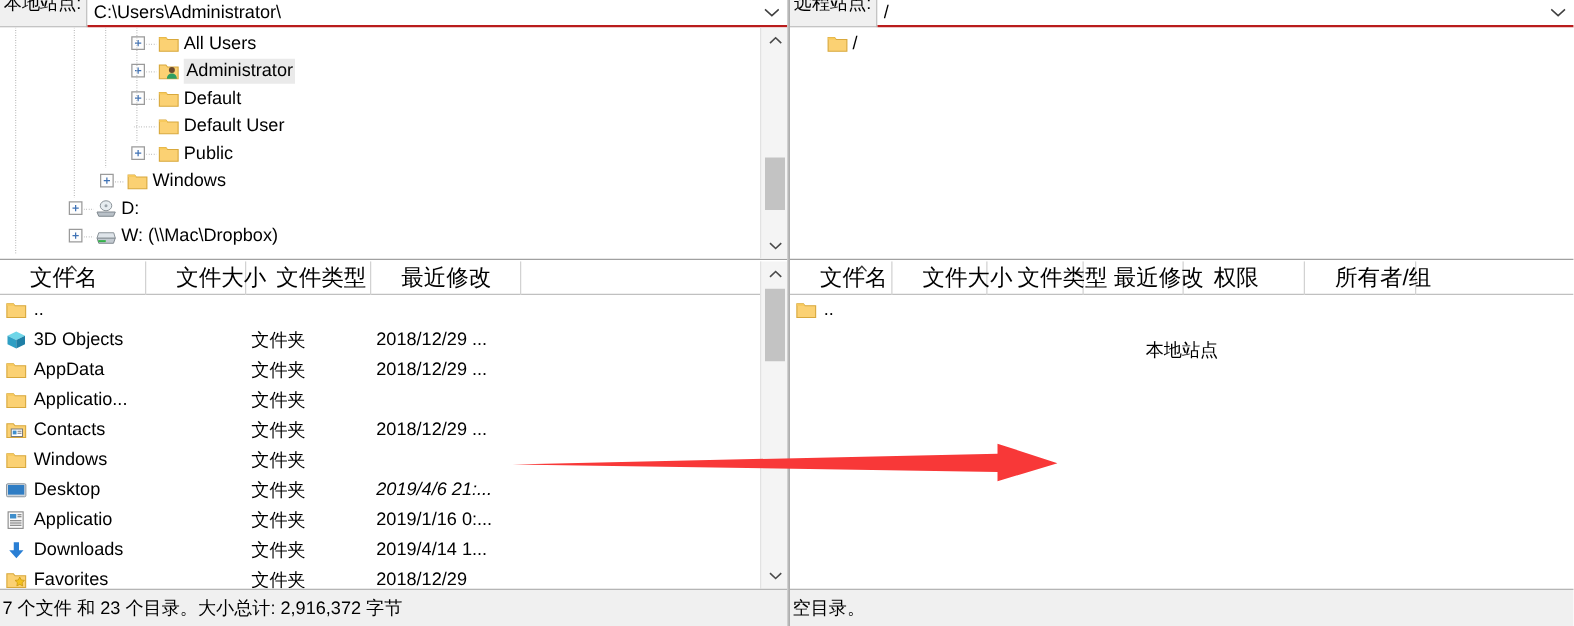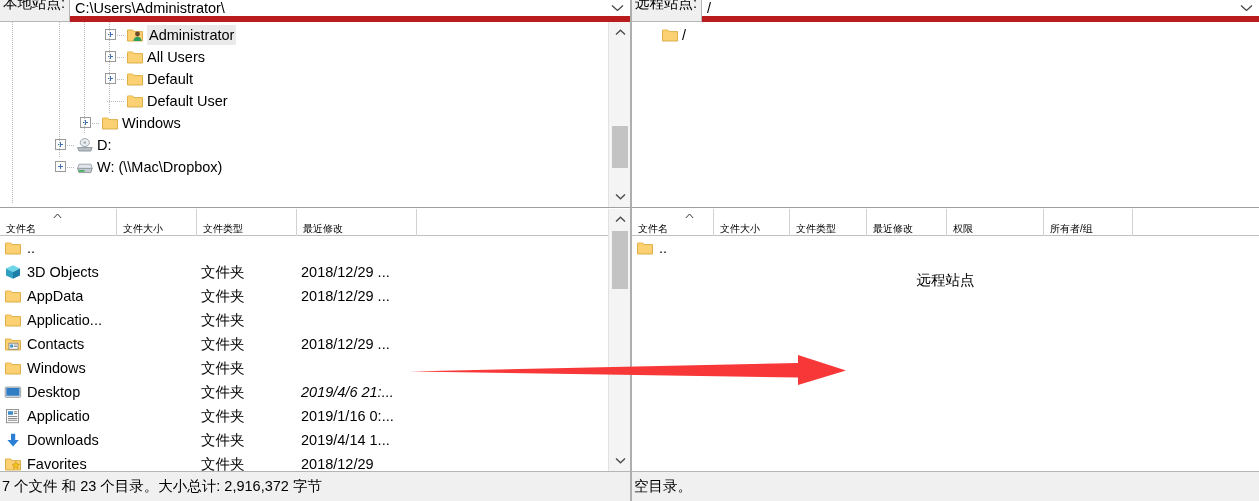--- a/index.html
+++ b/index.html
@@ -41,21 +41,21 @@
     background: #f0f0f0;
     border: 1px solid #b5b5b5;
     border-left: none; border-top: none;
     font-size: 14.5px;
     white-space: nowrap;
     line-height: 1;
   }
   .sitebar-combo {
     position: relative; flex: 1;
     display: flex; align-items: center;
-    border-bottom: 6px solid #b91c1c;
+    border-bottom: 2px solid #b91c1c;
     background: #fff;
     padding-left: 5px;
     min-width: 0;
   }
   .sitebar-value {
     flex: 1; white-space: nowrap; overflow: hidden;
     font-size: 14.5px;
   }
   .combo-arrow {
     width: 26px; height: 100%;
@@ -120,23 +120,23 @@
     overflow: hidden;
   }
   .lheader {
     position: relative; height: 27px;
     background: #ffffff;
     border-bottom: 1px solid #c0c0c0;
     display: flex; align-items: center;
   }
   .lhcell {
     position: relative; height: 27px;
-    display: flex; align-items: flex-end;
-    padding-left: 6px;
-    font-size: 10px;
+    display: flex; align-items: center;
+    padding-left: 24px;
+    font-size: 18px;
     border-right: 1px solid #d2d2d2;
     white-space: nowrap;
     flex: none;
   }
   .sortcaret {
     position: absolute; top: 2px;
     font-size: 10px; color: #333;
     line-height: 10px;
   }
   .lbody {
@@ -211,50 +211,59 @@
       </div>
     </div>
 
     <div class="treepanel">
       <div class="tree" id="local-tree">
           <div class="tnode">
             <span class="exp" style="left: 105px;"></span>
             <span class="guide-h" style="left: 117px; top: 11px; width: 8px;"></span>
             <span style="display: inline-block; position: absolute; width: 18px; height: 16px; flex: 0 0 auto; left: 126px; top: 3px;"><svg width="18" height="16" viewBox="0 0 18 16">
                 <path d="M1.5 3 h5.2 l1.3 1.6 h8.5 v9.4 h-15 z" fill="#fbd173" stroke="#d8a83c" stroke-width="0.9"></path>
-                <circle cx="11.5" cy="7" r="2.4" fill="#6b4a2e"></circle>
-                <path d="M7.5 14 c0-3 2-4.3 4-4.3 s4 1.3 4 4.3 z" fill="#2e9e62"></path>
-              </svg></span>
-            <span class="tlabel sel" style="left: 147px;">Administrator</span>
+                <path d="M1.5 3 h5.2 l1.3 1.6 h-6.5 z" fill="#f7c95c"></path>
+              </svg></span>
+            <span class="tlabel" style="left: 147px;">All Users</span>
           </div>
           <div class="tnode">
             <span class="exp" style="left: 105px;"></span>
             <span class="guide-h" style="left: 117px; top: 11px; width: 8px;"></span>
             <span style="display: inline-block; position: absolute; width: 18px; height: 16px; flex: 0 0 auto; left: 126px; top: 3px;"><svg width="18" height="16" viewBox="0 0 18 16">
                 <path d="M1.5 3 h5.2 l1.3 1.6 h8.5 v9.4 h-15 z" fill="#fbd173" stroke="#d8a83c" stroke-width="0.9"></path>
-                <path d="M1.5 3 h5.2 l1.3 1.6 h-6.5 z" fill="#f7c95c"></path>
-              </svg></span>
-            <span class="tlabel" style="left: 147px;">All Users</span>
+                <circle cx="11.5" cy="7" r="2.4" fill="#6b4a2e"></circle>
+                <path d="M7.5 14 c0-3 2-4.3 4-4.3 s4 1.3 4 4.3 z" fill="#2e9e62"></path>
+              </svg></span>
+            <span class="tlabel sel" style="left: 147px;">Administrator</span>
           </div>
           <div class="tnode">
             <span class="exp" style="left: 105px;"></span>
             <span class="guide-h" style="left: 117px; top: 11px; width: 8px;"></span>
             <span style="display: inline-block; position: absolute; width: 18px; height: 16px; flex: 0 0 auto; left: 126px; top: 3px;"><svg width="18" height="16" viewBox="0 0 18 16">
                 <path d="M1.5 3 h5.2 l1.3 1.6 h8.5 v9.4 h-15 z" fill="#fbd173" stroke="#d8a83c" stroke-width="0.9"></path>
                 <path d="M1.5 3 h5.2 l1.3 1.6 h-6.5 z" fill="#f7c95c"></path>
               </svg></span>
             <span class="tlabel" style="left: 147px; text-align: right;">Default</span>
           </div>
           <div class="tnode">
             <span class="guide-h" style="left: 107px; top: 11px; width: 18px;"></span>
             <span style="display: inline-block; position: absolute; width: 18px; height: 16px; flex: 0 0 auto; left: 126px; top: 3px;"><svg width="18" height="16" viewBox="0 0 18 16">
                 <path d="M1.5 3 h5.2 l1.3 1.6 h8.5 v9.4 h-15 z" fill="#fbd173" stroke="#d8a83c" stroke-width="0.9"></path>
                 <path d="M1.5 3 h5.2 l1.3 1.6 h-6.5 z" fill="#f7c95c"></path>
               </svg></span>
             <span class="tlabel" style="left: 147px;">Default User</span>
+          </div>
+          <div class="tnode">
+            <span class="exp" style="left: 105px;"></span>
+            <span class="guide-h" style="left: 117px; top: 11px; width: 8px;"></span>
+            <span style="display: inline-block; position: absolute; width: 18px; height: 16px; flex: 0 0 auto; left: 126px; top: 3px;"><svg width="18" height="16" viewBox="0 0 18 16">
+                <path d="M1.5 3 h5.2 l1.3 1.6 h8.5 v9.4 h-15 z" fill="#fbd173" stroke="#d8a83c" stroke-width="0.9"></path>
+                <path d="M1.5 3 h5.2 l1.3 1.6 h-6.5 z" fill="#f7c95c"></path>
+              </svg></span>
+            <span class="tlabel" style="left: 147px;">Public</span>
           </div>
           <div class="tnode">
             <span class="exp" style="left: 80px;"></span>
             <span class="guide-h" style="left: 92px; top: 11px; width: 8px;"></span>
             <span style="display: inline-block; position: absolute; width: 18px; height: 16px; flex: 0 0 auto; left: 101px; top: 3px;"><svg width="18" height="16" viewBox="0 0 18 16">
                 <path d="M1.5 3 h5.2 l1.3 1.6 h8.5 v9.4 h-15 z" fill="#fbd173" stroke="#d8a83c" stroke-width="0.9"></path>
                 <path d="M1.5 3 h5.2 l1.3 1.6 h-6.5 z" fill="#f7c95c"></path>
               </svg></span>
             <span class="tlabel" style="left: 122px;">Windows</span>
           </div>
@@ -531,21 +540,21 @@
                 </svg></span>
               <span class="nm">..</span>
             </div>
             <div class="lc lc-size" style="left: 86px; width: 70px;"></div>
             <div class="lc lc-type" style="left: 162px; width: 71px;"></div>
             <div class="lc lc-modified" style="left: 239px; width: 74px;"></div>
             <div class="lc lc-perms" style="left: 319px; width: 91px;"></div>
             <div class="lc lc-owner" style="left: 416px; width: 83px;"></div>
           </div>
         </div>
-      <div class="empty-msg" style="left:0;right:0;top:62px;text-align:center;">远程站点</div>
+      <div class="empty-msg" style="left:0;right:0;top:62px;text-align:center;">本地站点</div>
     </div>
 
     <div class="statusbar">
       <span class="stxt">空目录。</span>
     </div>
   </div>
 
   <div id="arrow-annotation">
     <svg width="436" height="36" viewBox="0 0 436 36">
       <polygon id="arrow-shape" points="0,19.5 388,11 388,3 436,18.5 388,33 388,25.5" fill="#f83838"></polygon>

